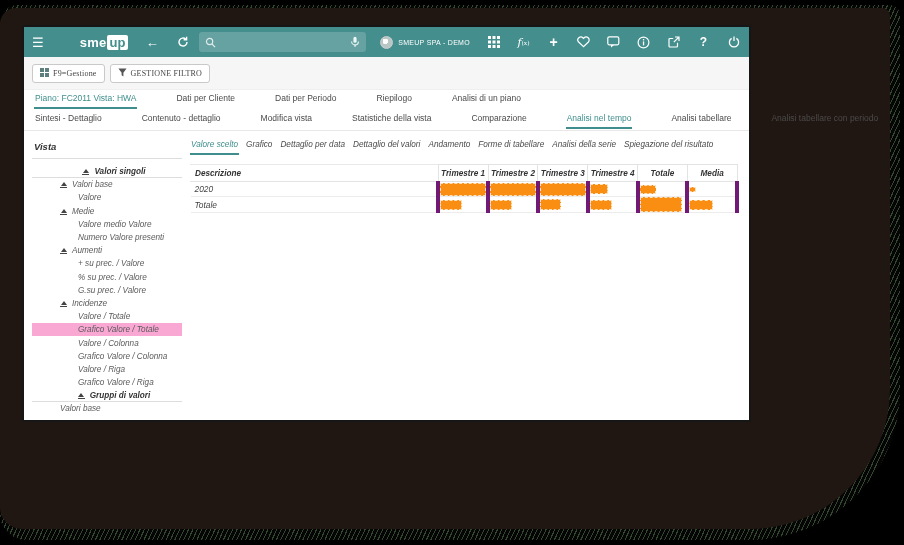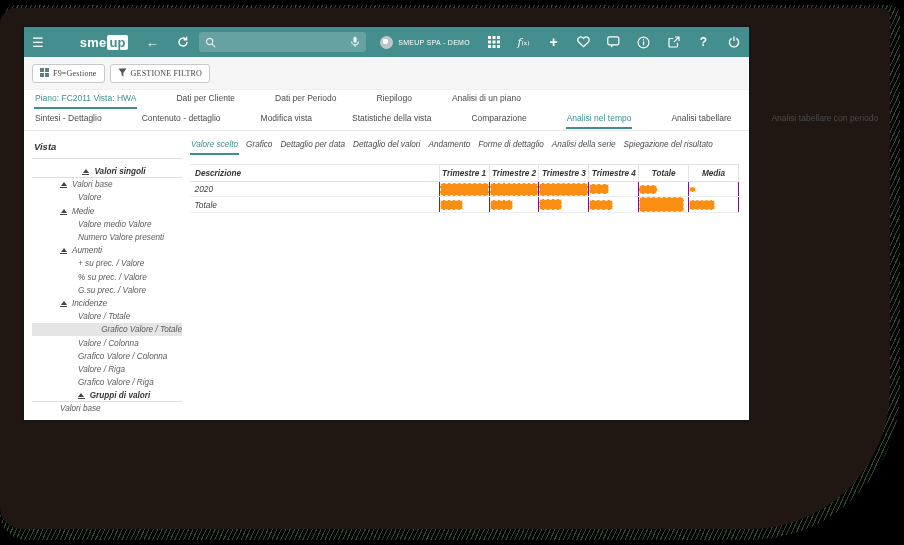--- a/index.html
+++ b/index.html
@@ -52,37 +52,37 @@
   .tab.active { color:#3f8e8d; border-bottom-color:#3f8e8d; }
 
   
   .content { flex:1; display:flex; overflow:hidden;font-style:italic; }
   .sidebar { width:162px; flex:0 0 162px; padding:6px 0 0 8px; }
   .sidebar-title { font-size:9.5px; font-weight:bold; color:#333; padding:4px 0 6px 2px; border-bottom:1px solid #ddd; margin-right:4px; }
   .tree { margin-top:6px; }
   .tree-row { display:flex; align-items:center; height:13.2px; font-size:8.2px; color:#5a5a5a; cursor:pointer; margin-right:4px; }
   .tree-row.bold { color:#333; font-weight:bold; }
   .tree-row.rule { border-bottom:1px solid #ddd; }
-  .tree-row.selected { background:#e5e5e5;justify-content:flex-end; }
+  .tree-row.selected { background:#f9a8d4; }
   .caret { width:7px; height:7px; margin-right:5px; flex:0 0 7px; border-bottom:1px solid #444; padding-bottom:1px; }
   .caret::before { content:""; display:block; margin:1px auto 0 auto; width:0; height:0;
     border-left:3px solid transparent; border-right:3px solid transparent; border-bottom:4px solid #444; }
   .lvl0 { padding-left:14px;justify-content:center; } .lvl1 { padding-left:28px; } .lvl2 { padding-left:46px; }
 
   
   .main { flex:1; padding:6px 10px 0 4px; }
   .viewtabs { display:flex; gap:6px; align-items:flex-end; height:18px; }
   .vtab { font-size:8.2px; color:#4a4a4a; padding:0 1px 4px 1px; border-bottom:2px solid transparent; cursor:pointer; white-space:nowrap; }
   .vtab.active { color:#3f8e8d; border-bottom-color:#3f8e8d; }
 
   table.grid { border-collapse:collapse; margin-top:9px; table-layout:fixed; }
   .grid th { font-size:8.2px; color:#333; font-weight:bold; height:17px; border:1px solid #e3e3e3; border-left:none; background:#fff; }
   .grid th:first-child { text-align:left; padding-left:4px; width:250px; border-left:1px solid transparent; border-top:1px solid #e9e9e9; }
   .grid th.val { width:50px; text-align:center; }
-  .grid td { height:15px; border-bottom:1px solid #ececec; border-right:1px solid #701a75; padding:0; vertical-align:middle; }
+  .grid td { height:15px; border-bottom:1px solid #ececec; border-right:4px solid #701a75; padding:0; vertical-align:middle; }
   .grid td.lbl { font-size:8.4px; color:#444; padding-left:4px; }
   .bar { background:#f98e12; border:1px dashed rgba(255,255,255,.75); }
 
   .noselect { user-select:none; }
 </style>
 </head>
 <body class="noselect">
 
 <div class="bezel-stripes"></div>
 <div class="bezel"></div>
@@ -289,21 +289,21 @@
           </div>
         </div>
     </div>
     <div class="main">
       <div class="viewtabs">
           <div class="vtab active">Valore scelto</div>
           <div class="vtab">Grafico</div>
           <div class="vtab">Dettaglio per data</div>
           <div class="vtab">Dettaglio del valori</div>
           <div class="vtab">Andamento</div>
-          <div class="vtab">Forme di dettaglio</div>
+          <div class="vtab">Forme di tabellare</div>
           <div class="vtab">Analisi della serie</div>
           <div class="vtab">Spiegazione del risultato</div>
         </div>
       <table class="grid">
         <thead>
             <tr>
               <th>Descrizione</th>
               <th class="val">Trimestre 1</th>
               <th class="val">Trimestre 2</th>
               <th class="val">Trimestre 3</th>

